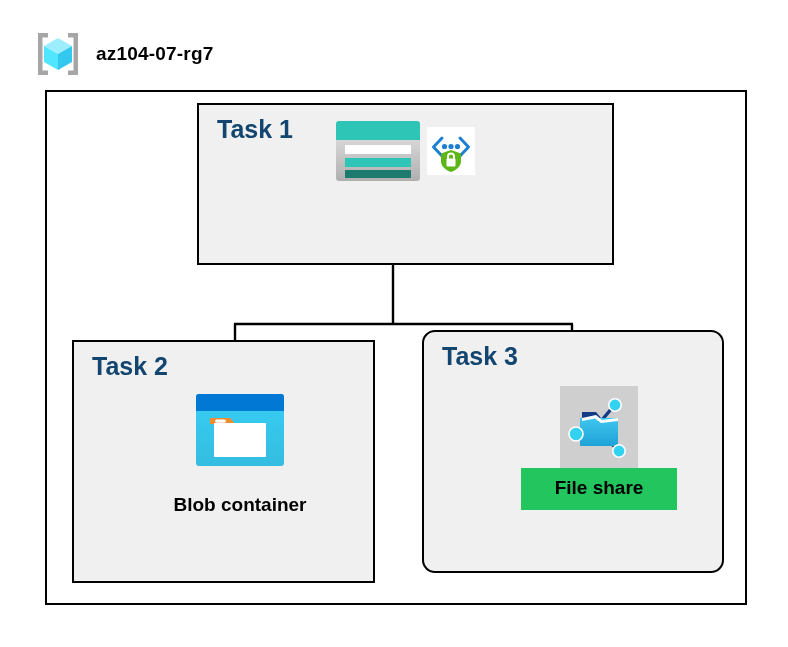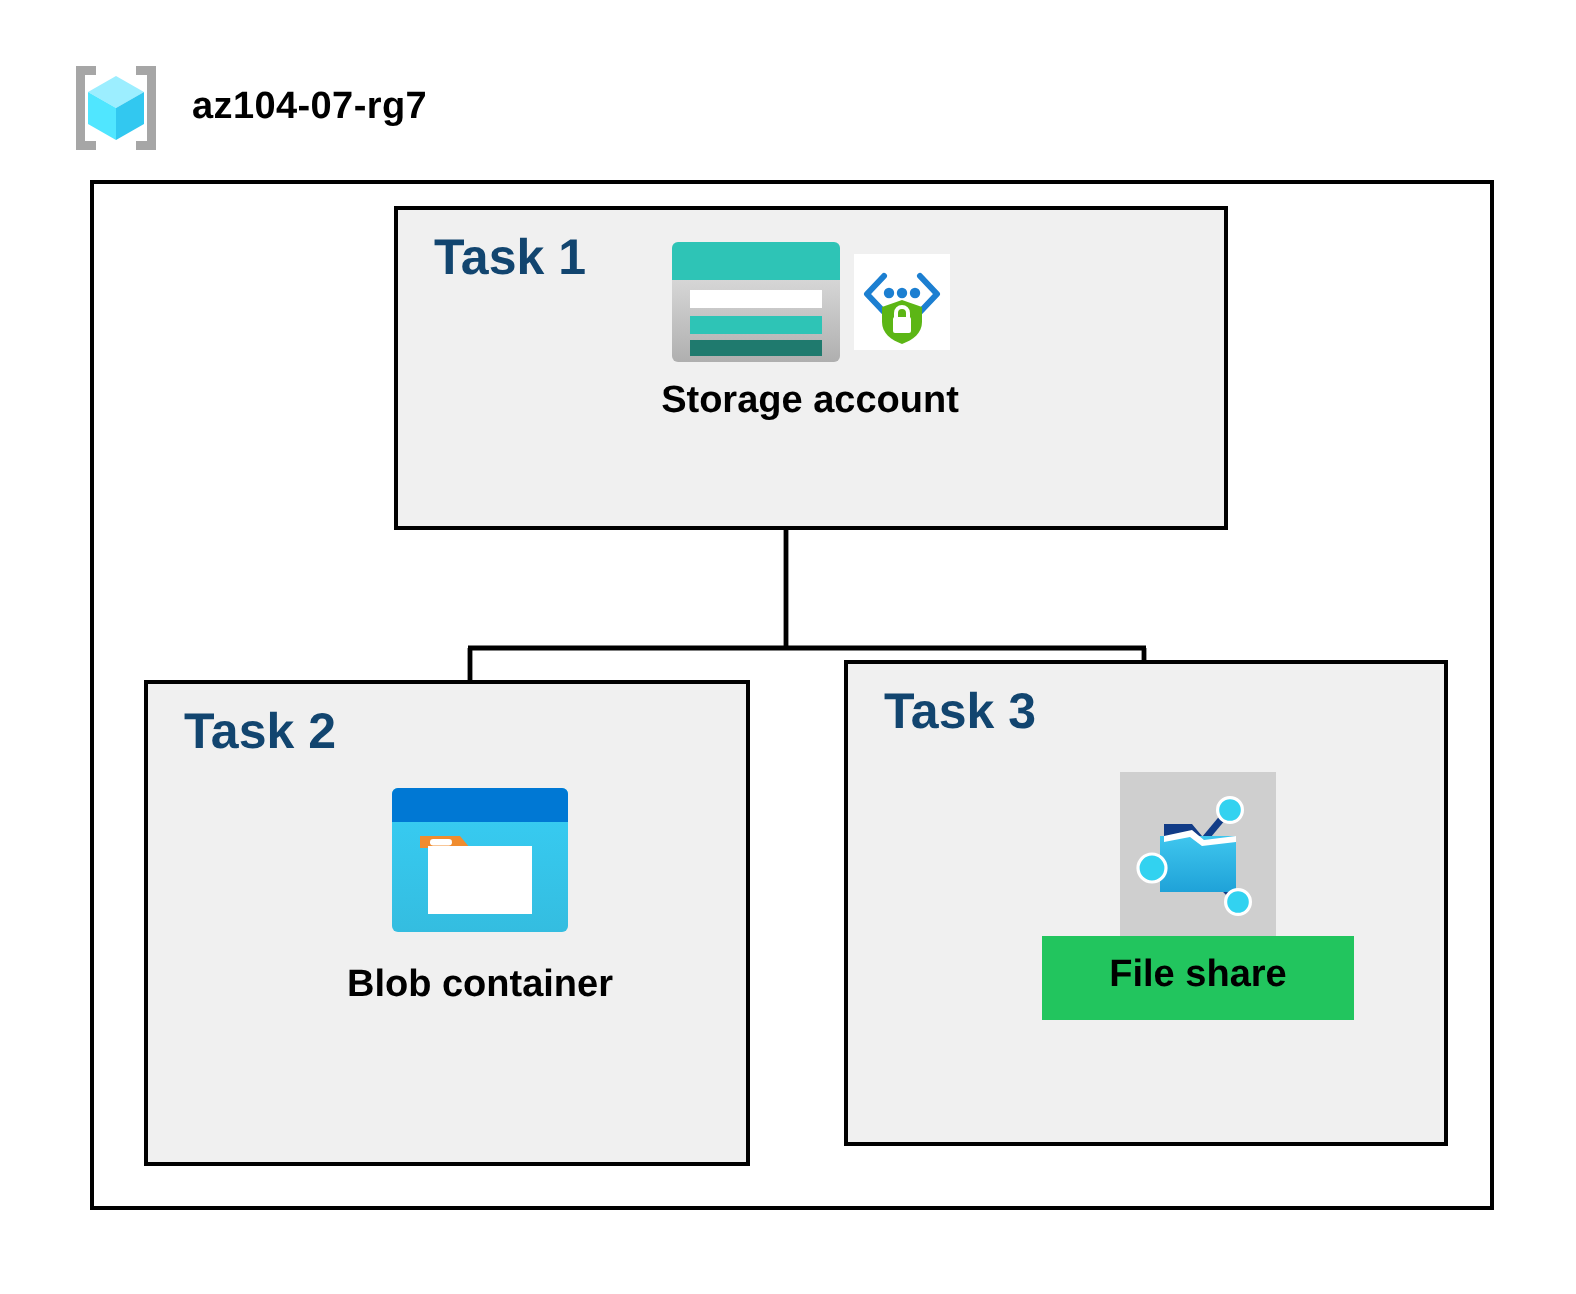--- a/index.html
+++ b/index.html
@@ -77,20 +77,21 @@
     left: 72px;
     top: 340px;
     width: 303px;
     height: 243px;
   }
   .task-box.task3 {
     left: 422px;
     top: 330px;
     width: 302px;
     height: 243px;
+    border-radius: 13px;
   }
   .task-label {
     position: absolute;
     left: 18px;
     top: 10px;
     font-size: 25px;
     font-weight: bold;
     color: #12456F;
     white-space: nowrap;
   }
@@ -125,20 +126,21 @@
   }
   .icon-storage-account { width: 86px; height: 62px; display: block; }
   .icon-secure-endpoint { width: 48px; height: 48px; display: block; }
   .node-storage .node-caption { margin-top: 6px; }
 
   
   .node-blob {
     left: 145px;
     top: 392px;
     width: 190px;
+    gap: 12px;
   }
   .icon-blob-container { width: 92px; height: 76px; display: block; }
   .node-blob .node-caption { margin-top: 14px; }
 
   
   .node-fileshare {
     left: 504px;
     top: 386px;
     width: 190px;
   }
@@ -230,21 +232,20 @@
         <circle cx="17.5" cy="19.5" r="2.6" fill="#1C7FD1"></circle>
         <circle cx="24" cy="19.5" r="2.6" fill="#1C7FD1"></circle>
         <circle cx="30.5" cy="19.5" r="2.6" fill="#1C7FD1"></circle>
 
         <path d="M24 23 L34 26.5 L34 34 C34 39.5 29.5 43 24 45 C18.5 43 14 39.5 14 34 L14 26.5 Z" fill="#5CB615"></path>
 
         <path d="M21 32 L21 29.5 A3 3 0 0 1 27 29.5 L27 32" fill="none" stroke="#FFFFFF" stroke-width="2"></path>
         <rect x="19.5" y="31.5" width="9" height="8" rx="1" fill="#FFFFFF"></rect>
       </svg>
     </div>
-    <div class="node-caption">Storage account</div>
   </div>
 
   <div class="task-box task2">
     <div class="task-label">Task 2</div>
   </div>
 
   <div class="node node-blob">
     <svg class="icon-blob-container" viewBox="0 0 92 76">
       <defs>
         <linearGradient id="blobBody" x1="0" y1="0" x2="0" y2="1">

